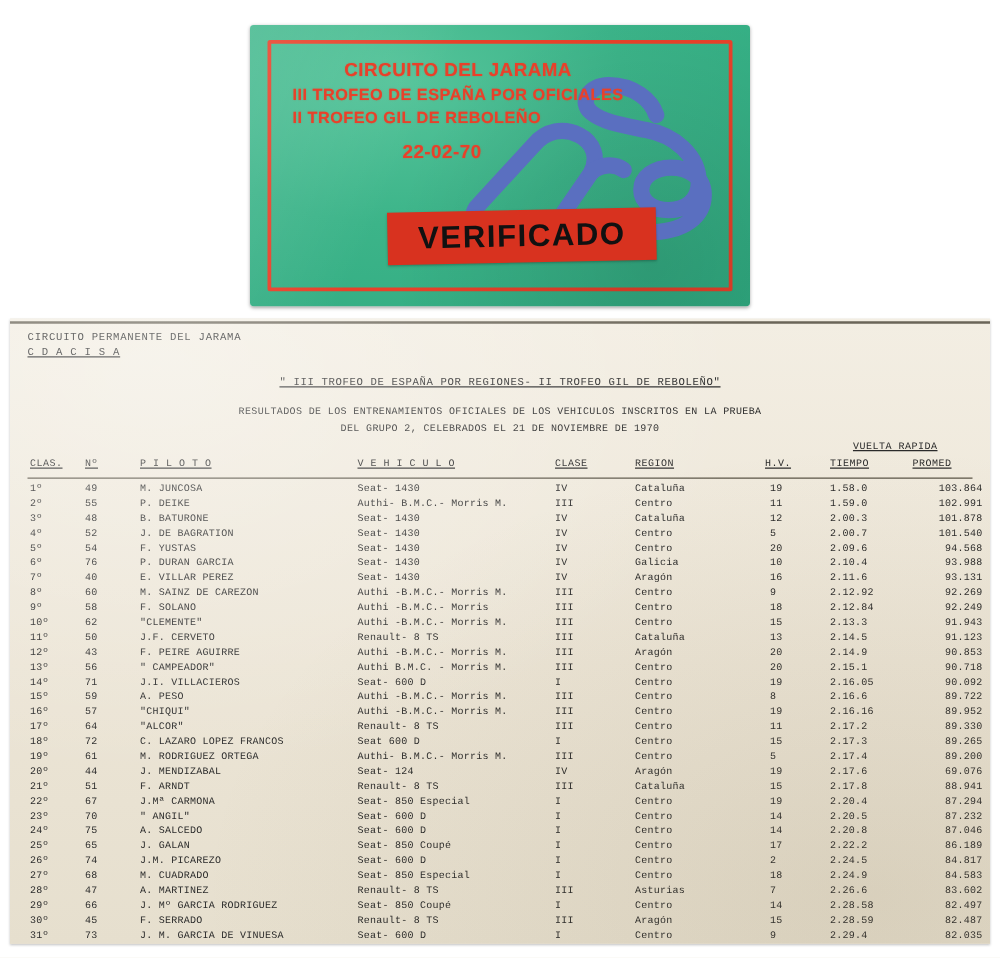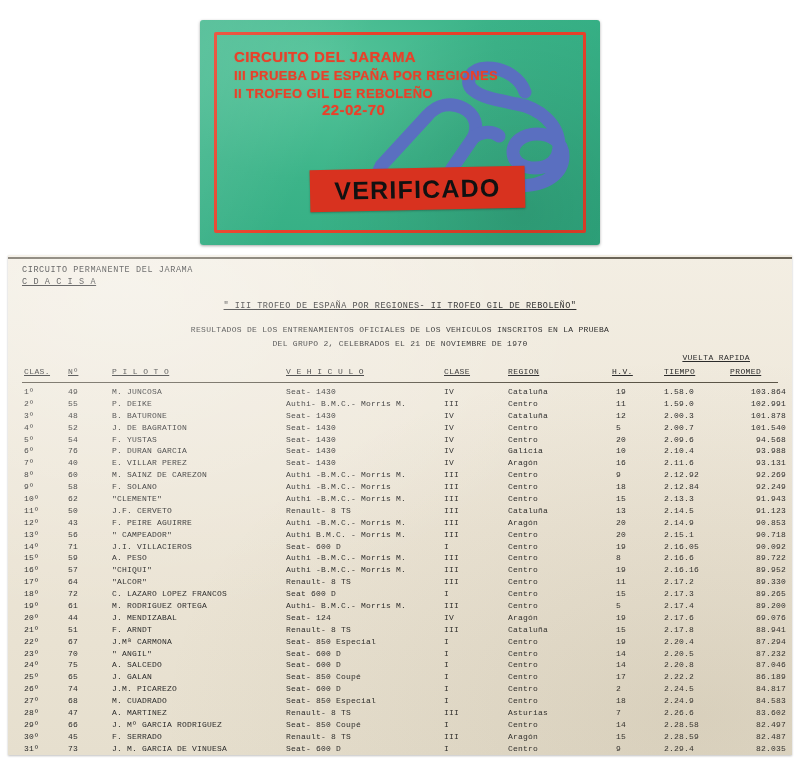--- a/index.html
+++ b/index.html
@@ -47,23 +47,23 @@
   .sticker-text {
     position: absolute;
     left: 34px;
     top: 28px;
     color: #e8412a;
     font-weight: bold;
     letter-spacing: .4px;
     text-shadow: 0 0 1px rgba(232,65,42,.6);
     z-index: 4;
   }
-  .st-line1 { font-size: 15px; margin-bottom: 3px; }
+  .st-line1 { font-size: 15px; margin-bottom: 3px; text-align: center; }
   .st-line2 { font-size: 13px; margin-bottom: 3px; }
-  .st-line3 { font-size: 13px; margin-bottom: 0; }
+  .st-line3 { font-size: 13px; margin-bottom: 12px; }
   .st-date  { font-size: 15px; margin-left: 88px; }
 
   .track-svg {
     position: absolute;
     right: 18px;
     top: 26px;
     z-index: 3;
   }
 
   .verificado {
@@ -225,21 +225,21 @@
                  C130,54 116,52 106,44 C96,36 104,22 120,22
                  C140,22 154,34 158,46"></path>
         <path d="M28,140 C14,140 8,130 14,120 L60,70 C70,58 84,56 96,62
                  C108,68 112,80 106,92 L84,124"></path>
         <path d="M106,92 C112,86 124,84 132,90"></path>
       </g>
     </svg>
 
     <div class="sticker-text">
       <div class="st-line1">CIRCUITO DEL JARAMA</div>
-      <div class="st-line2">III PRUEBA DE ESPAÑA POR REGIONES</div>
+      <div class="st-line2">III TROFEO DE ESPAÑA POR OFICIALES</div>
       <div class="st-line3">II TROFEO GIL DE REBOLEÑO</div>
       <div class="st-date">22-02-70</div>
     </div>
 
     <div class="verificado">
       <span>VERIFICADO</span>
     </div>
   </div>
 </div>
 

